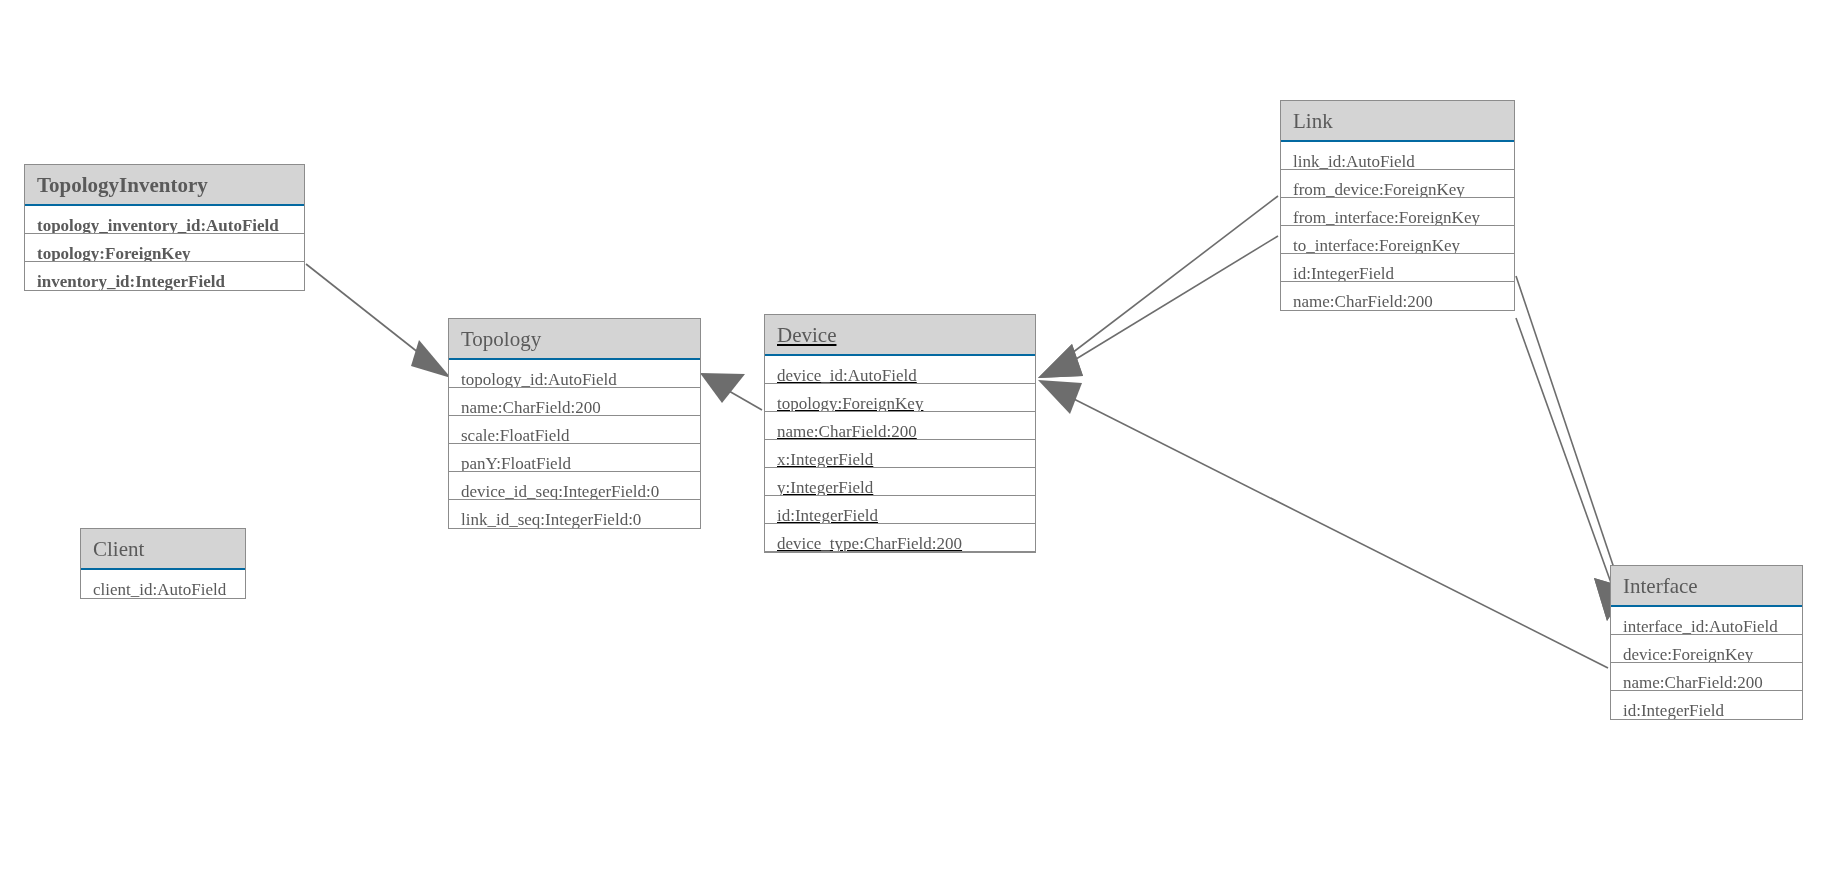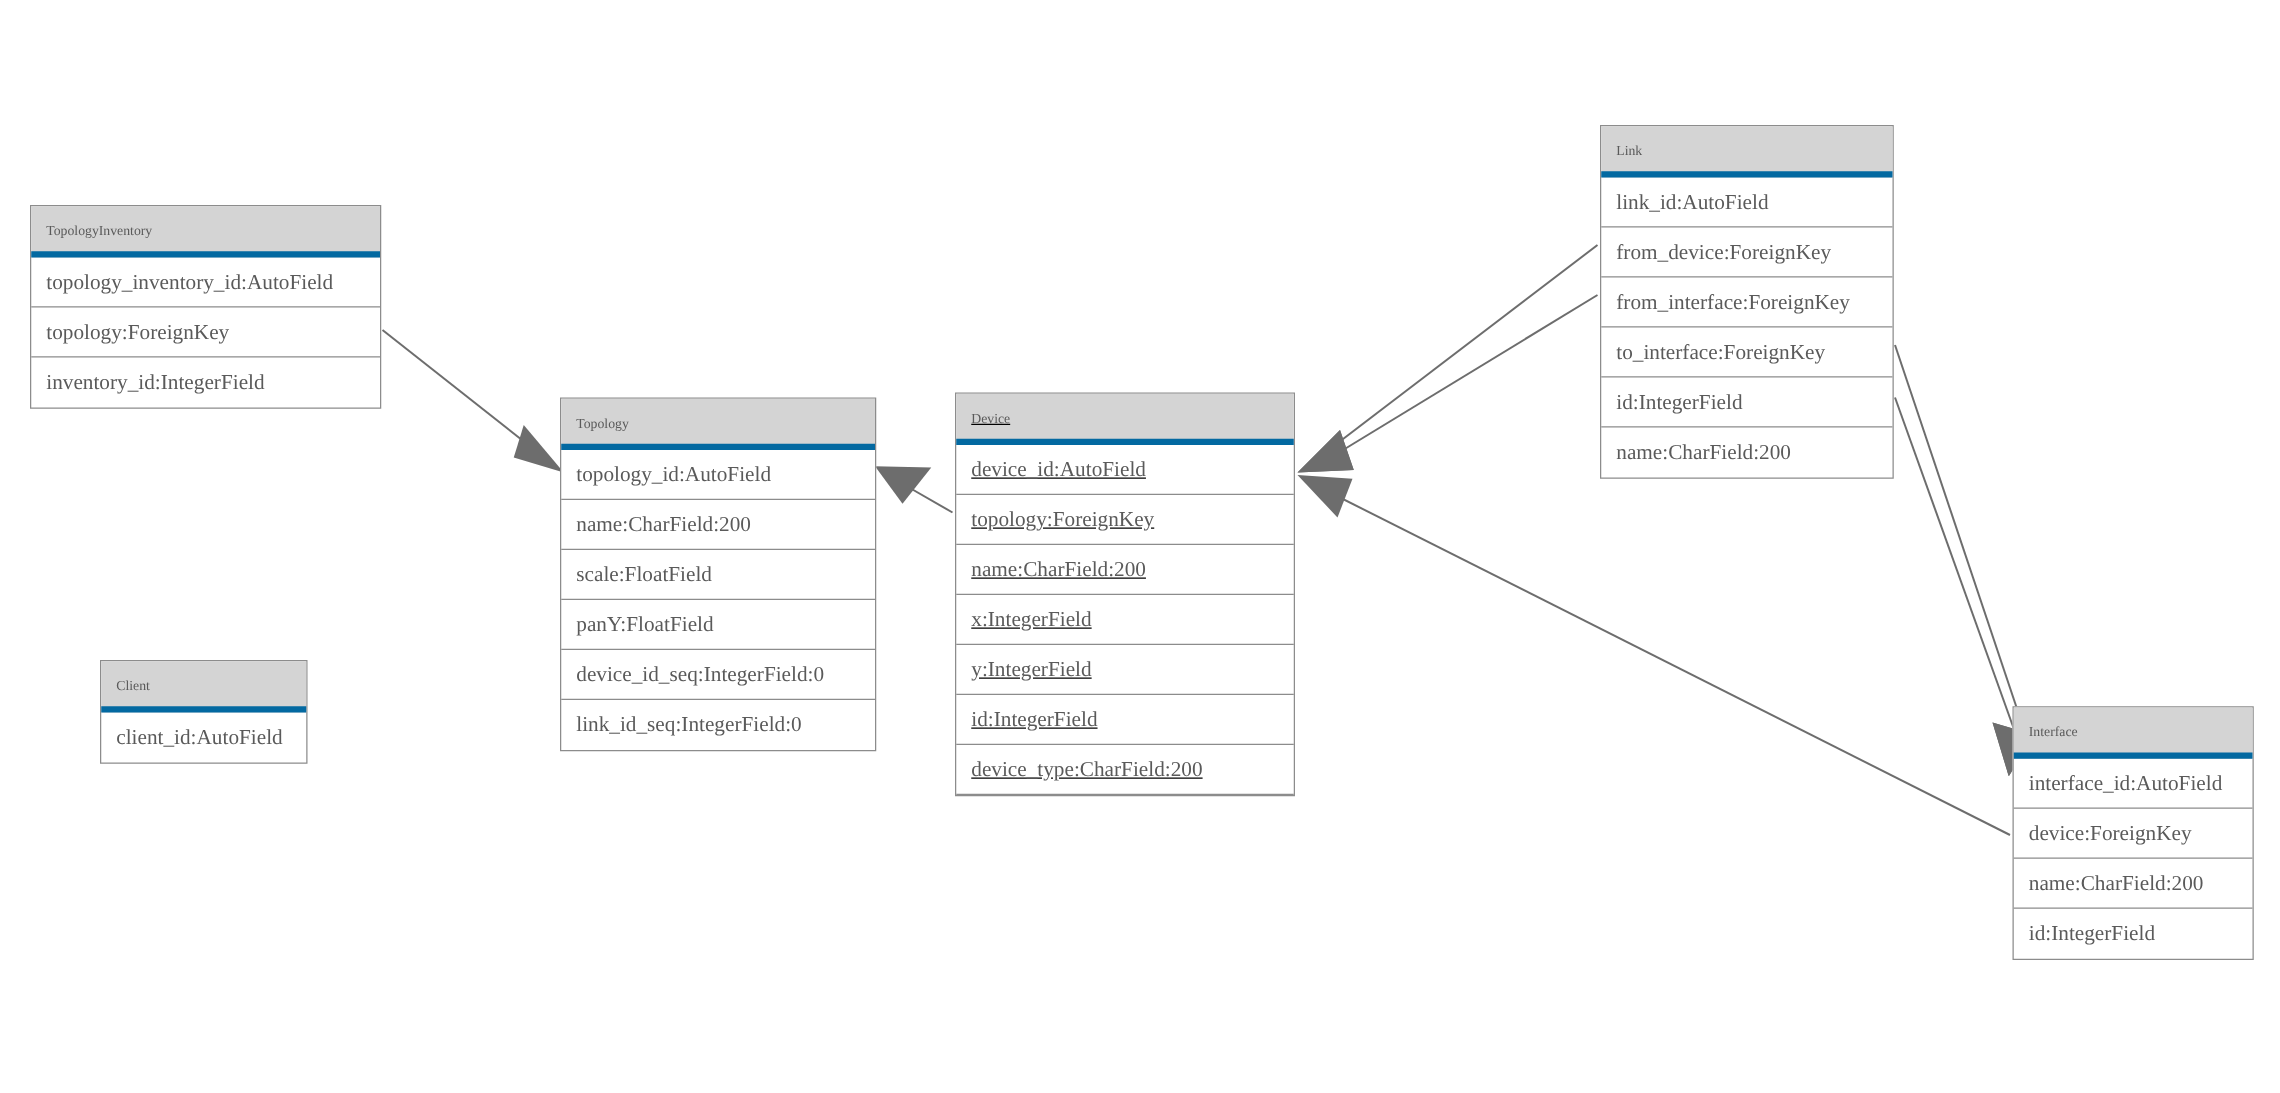--- a/index.html
+++ b/index.html
@@ -26,35 +26,35 @@
   .entity {
     position: absolute;
     box-sizing: border-box;
     background: #ffffff;
     border: 1px solid #8c8c8c;
     z-index: 2;
   }
   .entity-header {
     box-sizing: border-box;
     background: #d4d4d4;
-    border-bottom: 5px solid #0369a1;
+    border-bottom: 2px solid #0369a1;
     color: #5a5a5a;
-    font-size: 11px;
+    font-size: 21px;
     line-height: 40px;
     height: 41px;
     padding: 0 0 0 12px;
     white-space: nowrap;
     overflow: hidden;
   }
   .entity-fields {
     display: block;
   }
   .field-row {
     box-sizing: border-box;
-    height: 40px;
+    height: 28px;
     line-height: 40px;
     color: #5a5a5a;
     font-size: 17px;
     padding: 0 10px 0 12px;
     border-bottom: 1px solid #8c8c8c;
     white-space: nowrap;
     overflow: hidden;
   }
   .field-row.last {
     border-bottom: none;
@@ -96,21 +96,21 @@
       <line x1="1516" y1="276" x2="1622" y2="592" stroke="#6d6d6d" stroke-width="1.6"></line>
       <polygon points="1607,621 1594,578 1628,588" fill="#6d6d6d"></polygon>
     </g>
 
     <g>
       <line x1="1516" y1="318" x2="1615" y2="594" stroke="#6d6d6d" stroke-width="1.6"></line>
       <polygon points="1607,621 1594,578 1628,588" fill="#6d6d6d"></polygon>
     </g>
   </svg>
 
-  <div class="entity" style="left:24px; top:164px; width:281px;">
+  <div class="entity" style="left:24px; top:164px; width:281px;font-weight:bold;">
     <div class="entity-header">TopologyInventory</div>
     <div class="entity-fields">
       <div class="field-row">topology_inventory_id:AutoField</div>
       <div class="field-row">topology:ForeignKey</div>
       <div class="field-row last">inventory_id:IntegerField</div>
     </div>
   </div>
 
   <div class="entity" style="left:80px; top:528px; width:166px;">
     <div class="entity-header">Client</div>

